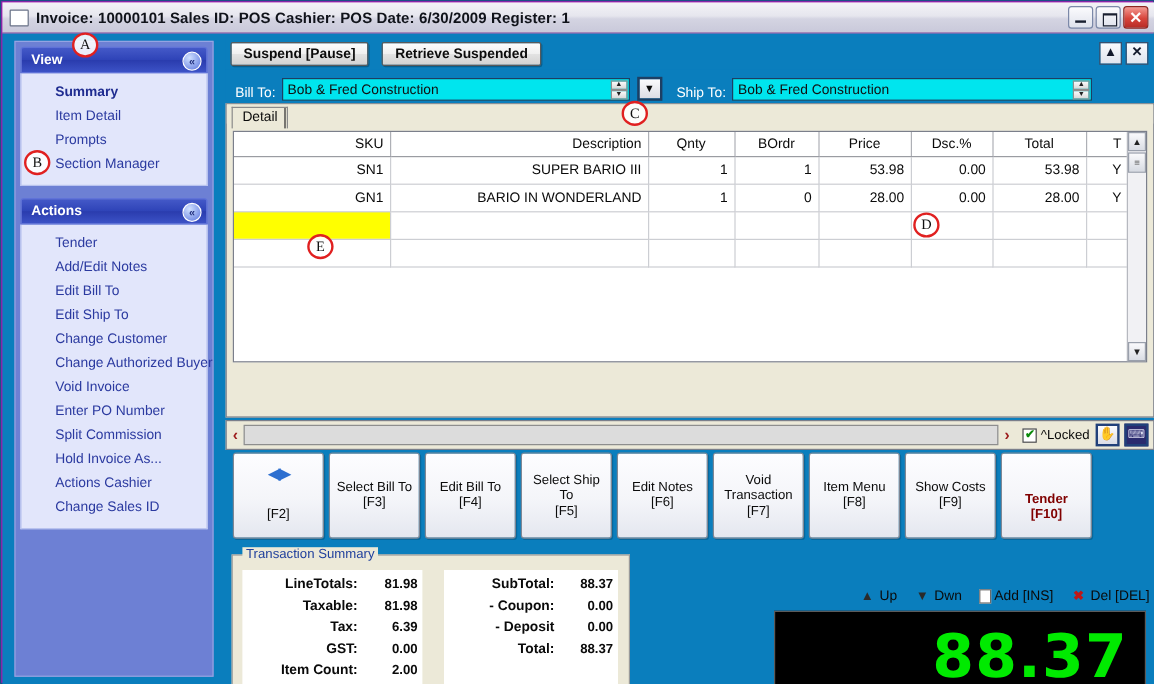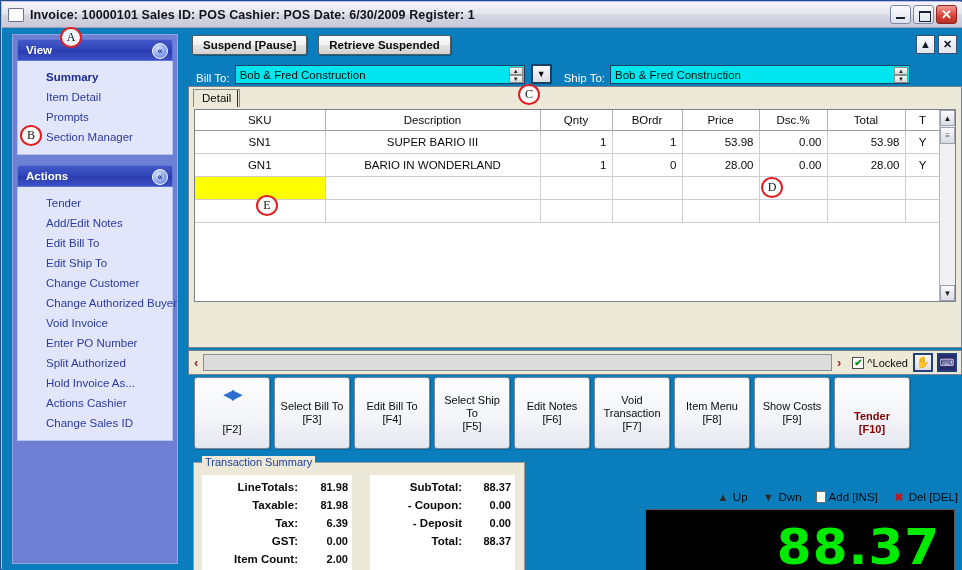--- a/index.html
+++ b/index.html
@@ -10,21 +10,21 @@
     overflow: hidden;
     font-family: "Liberation Sans", sans-serif;
     font-size: 11px;
     background: #ffffff;
   }
 
   
   #app {
     position: relative;
     width: 962px; height: 570px;
-    background: #c4b5fd;
+    background: #a21caf;
     border: 1px solid #1b4f86;
   }
 
   
   #titlebar {
     position: absolute; left: 1px; top: 1px;
     width: 960px; height: 26px;
     background: linear-gradient(to bottom, #f3f3f7 0%, #e6e6ee 45%, #d4d4e2 55%, #c9c9da 100%);
     border-bottom: 1px solid #9aa0b5;
     display: flex; align-items: center;
@@ -245,21 +245,21 @@
   }
   table.gridtable td {
     border-right: 1px solid #ccced3;
     border-bottom: 1px solid #ccced3;
     height: 23px;
     padding: 0 5px;
     color: #0a0a0a;
     white-space: nowrap;
     overflow: hidden;
   }
-  .a-l { text-align: center; margin-left: 44px; }
+  .a-l { text-align: right; margin-left: 44px; }
   .a-r { text-align: right; }
   .cell-yellow { background: #ffff00; }
   .vscroll {
     position: absolute; right: 0; top: 0; width: 16px; height: 191px;
     background: #f1f1f4;
     border-left: 1px solid #b6b8bf;
     display: flex; flex-direction: column;
   }
   .vs-arrow {
     height: 16px;
@@ -449,21 +449,21 @@
       </div>
       <div class="panel-body" id="actions-body">
         <div class="nav-item">Tender</div>
         <div class="nav-item">Add/Edit Notes</div>
         <div class="nav-item">Edit Bill To</div>
         <div class="nav-item">Edit Ship To</div>
         <div class="nav-item">Change Customer</div>
         <div class="nav-item">Change Authorized Buyer</div>
         <div class="nav-item">Void Invoice</div>
         <div class="nav-item">Enter PO Number</div>
-        <div class="nav-item">Split Authorized</div>
+        <div class="nav-item">Split Commission</div>
         <div class="nav-item">Hold Invoice As...</div>
         <div class="nav-item">Actions Cashier</div>
         <div class="nav-item">Change Sales ID</div>
       </div>
     </div>
 
     <div id="content">
 
       <div id="topbar">
         <button class="std-btn" id="btn-suspend">Suspend [Pause]</button>

